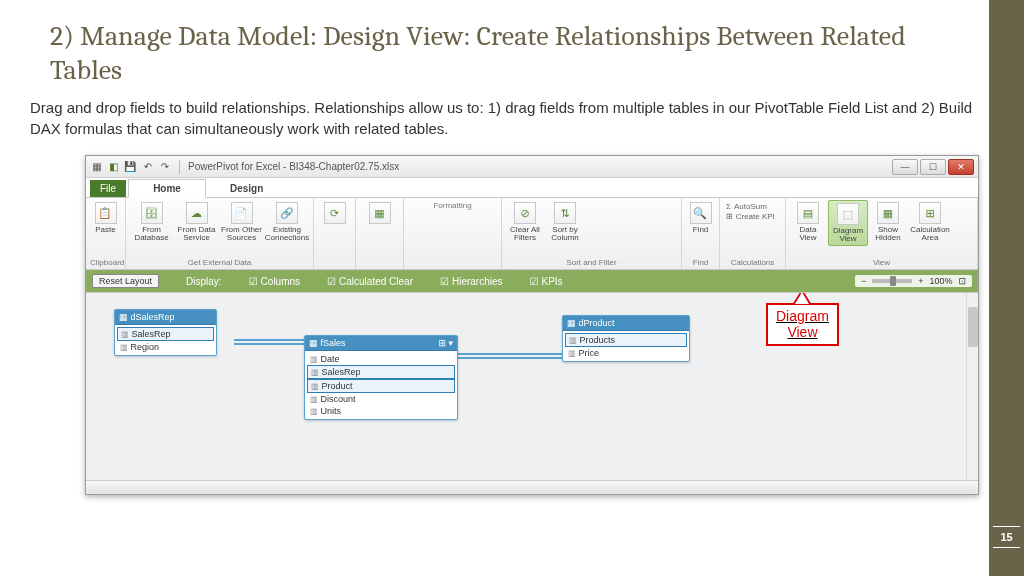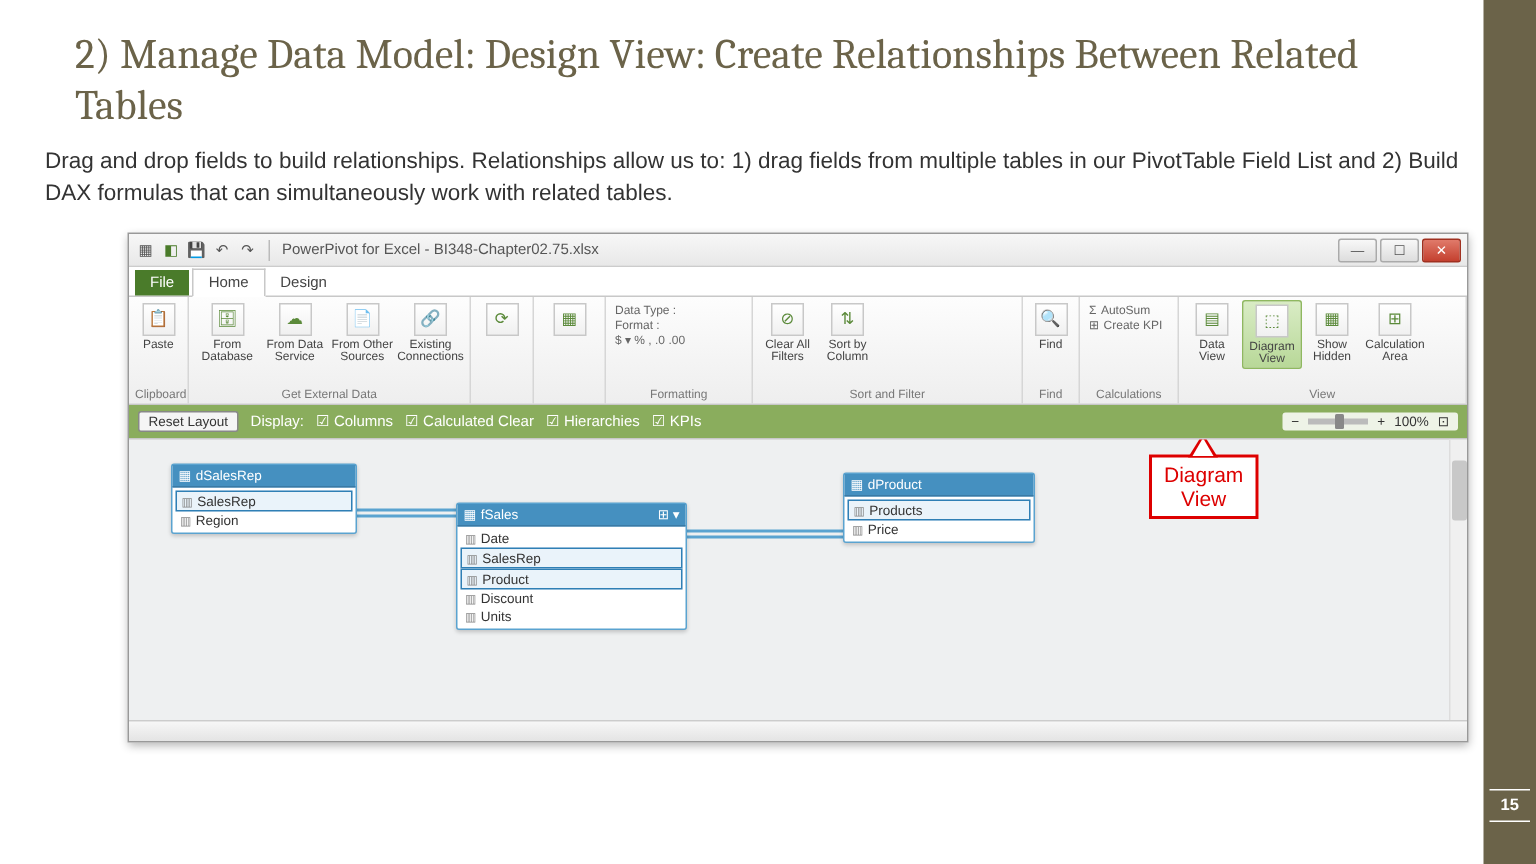--- a/index.html
+++ b/index.html
@@ -9,46 +9,46 @@
 .app-window { margin: 6px 45px 0 85px; border: 1px solid #999; background: #fff; box-shadow: 0 2px 6px rgba(0,0,0,0.3); }
 .titlebar { height: 22px; background: linear-gradient(#f7f7f7,#e8e8e8); display: flex; align-items: center; font-size: 10px; color: #555; padding: 0 4px; border-bottom: 1px solid #ccc; }
 .titlebar .qat-icon { width: 14px; height: 14px; margin-right: 3px; display: inline-flex; align-items: center; justify-content: center; }
 .titlebar .divider { width: 1px; height: 14px; background: #bbb; margin: 0 4px; }
 .titlebar-title { margin-left: 4px; color: #555; }
 .winbtns { margin-left: auto; display: flex; }
 .winbtn { width: 26px; height: 16px; border: 1px solid #aaa; margin-left: 2px; background: linear-gradient(#f8f8f8,#ddd); font-size: 9px; display:flex; align-items:center; justify-content:center; border-radius: 2px; }
 .winbtn.close { background: linear-gradient(#e07a6a,#c4402f); color: #fff; border-color:#a03020; }
 .tabbar { height: 20px; background: #fff; display: flex; align-items: flex-end; border-bottom: 1px solid #c8c8c8; padding-left: 4px; }
 .filetab { background: #4a7b2a; color: #fff; font-size: 10px; padding: 3px 10px 3px 10px; margin-right: 2px; }
-.tab { font-size: 10px; padding: 3px 10px; color: #444; }
+.tab { font-size: 10px; padding: 3px 24px; color: #444; font-weight: bold; }
 .tab.active { border: 1px solid #c8c8c8; border-bottom: 1px solid #fff; background:#fff; position:relative; top:1px; }
 .ribbon { height: 72px; background: linear-gradient(#fdfdfd,#eee); border-bottom: 1px solid #c8c8c8; display: flex; }
 .rgroup { border-right: 1px solid #d6d6d6; padding: 2px 4px 1px 4px; display: flex; flex-direction: column; }
 .rgroup-items { flex: 1; display: flex; align-items: flex-start; gap: 2px; }
 .rgroup-label { font-size: 8px; color: #777; text-align: center; height: 11px; line-height: 11px; }
 .rbtn { display: flex; flex-direction: column; align-items: center; width: 44px; padding: 2px 0; font-size: 8px; color: #444; text-align:center; line-height:1; gap:2px; }
 .rbtn .ricon { width: 22px; height: 22px; border: 1px solid #c8c8c8; background: linear-gradient(#fff,#f0f0f0); display:flex; align-items:center; justify-content:center; font-size:11px; color:#5b8a3a; }
 .rbtn.highlight { background: linear-gradient(#d9ecc5,#b8d898); border: 1px solid #8fb860; border-radius:2px; }
 .rstack { display:flex; flex-direction:column; font-size:8px; color:#666; gap:1px; padding:2px 2px; width: 92px; }
 .rstack .row { display:flex; align-items:center; gap:3px; white-space:nowrap; }
-.optbar { height: 22px; background: #8aad5d; display: flex; align-items: center; padding: 0 6px; gap: 8px; font-size: 10px; color: #fff; }
+.optbar { height: 22px; background: #8aad5d; display: flex; align-items: center; padding: 0 6px; gap: 27px; font-size: 10px; color: #fff; }
 .optbar .resetbtn { background: #f5f5f5; color: #333; border: 1px solid #888; border-radius: 2px; padding: 1px 6px; font-size: 9px; }
 .optbar .chk::before { content: "☑"; margin-right: 3px; font-size: 10px; }
 .optbar .right { margin-left: auto; display:flex; align-items:center; gap:6px; color:#333; background:rgba(255,255,255,0.85); padding:1px 6px; border-radius:2px; font-size:9px; }
 .canvas { height: 188px; background: #eef0f1; position: relative; border-top: 1px solid #c8c8c8; overflow:hidden; }
 .statusbar { height: 14px; background: linear-gradient(#f7f7f7,#e4e4e4); border-top: 1px solid #ccc; }
 .tblbox { position: absolute; background: #fff; border: 1px solid #5aa3d0; border-radius: 2px; box-shadow: 0 1px 3px rgba(0,0,0,0.2); }
 .tblhdr { background: #4590c0; color: #fff; font-size: 9px; padding: 2px 4px; display:flex; align-items:center; gap:3px; border-bottom:1px solid #3a7aa5; }
 .tblhdr::before { content:"▦"; font-size:9px; }
 .tblbody { padding: 2px; }
 .fld { font-size: 9px; padding: 1px 3px; display:flex; align-items:center; gap:3px; color:#333; }
 .fld::before { content:"▥"; color:#888; font-size:8px; }
 .fld.sel { border: 1px solid #2f7fb5; background: #eaf3fa; }
 .relline { position:absolute; background:#5aa3d0; height:2px; }
-.callout { position:absolute; }
+.callout { position:absolute;text-decoration:underline; }
 .callout .arrow-box { position:relative; }
 .callout .label { border: 2px solid #d00; background: #fff; color: #d00; font-size: 14px; padding: 4px 8px; text-align: center; font-weight: normal; line-height:1.1; }
 .callout .stem { width: 0; height: 0; border-left: 10px solid transparent; border-right: 10px solid transparent; border-bottom: 16px solid #d00; position:absolute; top:-14px; left:50%; transform:translateX(-50%); }
 .callout .stem::after { content:""; position:absolute; top:3px; left:-7px; width:0; height:0; border-left:7px solid transparent; border-right:7px solid transparent; border-bottom:12px solid #fff; }
 .right-strip { position:absolute; right:0; top:0; width:35px; height:576px; background:#6b6349; }
 .page-badge { position:absolute; right:4px; bottom:28px; width:27px; height:22px; border:1px solid #fff; color:#fff; font-size:11px; display:flex; align-items:center; justify-content:center; border-left:none; border-right:none;font-weight:bold; }
 .scrollbar-v { position:absolute; right:0; top:0; width:12px; height:100%; background:#f0f0f0; border-left:1px solid #ddd; }
 .scrollbar-v .thumb { position:absolute; top:14px; left:1px; width:10px; height:40px; background:#c8c8c8; border-radius:2px; }
 .tri { font-size:7px; color:#888; }
 </style>
@@ -127,33 +127,20 @@
     <div class="rgroup" style="width:48px">
       <div class="rgroup-items">
           <div class="rbtn">
             <div class="ricon">▦</div>
             <span></span>
           </div>
         </div>
       <div class="rgroup-label"></div>
     </div>
     <div class="rgroup" style="width:98px">
-      <div class="rgroup-items">
-        <div class="rstack">
-          <div class="row">
-              <span>Data Type :</span>
-            </div>
-          <div class="row">
-              <span>Format :</span>
-            </div>
-          <div class="row">
-              <span>$ ▾ % , .0 .00</span>
-            </div>
-        </div>
-      </div>
       <div class="rgroup-label">Formatting</div>
     </div>
     <div class="rgroup" style="width:180px">
       <div class="rgroup-items">
         <div class="rbtn" style="width:38px">
             <div class="ricon">⊘</div>
             <span>Clear All Filters</span>
           </div>
         <div class="rbtn" style="width:38px">
             <div class="ricon">⇅</div>
@@ -224,21 +211,21 @@
   <div class="canvas">
     <div class="scrollbar-v">
         <div class="thumb"></div>
       </div>
 
     <div class="relline" style="left:148px; top:46px; width:72px"></div>
     <div class="relline" style="left:148px; top:50px; width:72px"></div>
     <div class="relline" style="left:370px; top:60px; width:108px"></div>
     <div class="relline" style="left:370px; top:64px; width:108px"></div>
 
-    <div class="tblbox" style="left:28px; top:16px; width:124px">
+    <div class="tblbox" style="left:28px; top:16px; width:103px">
       <div class="tblhdr">
           <span>dSalesRep</span>
         </div>
       <div class="tblbody">
         <div class="fld sel">SalesRep</div>
         <div class="fld">Region</div>
       </div>
     </div>
 
     <div class="tblbox" style="left:218px; top:42px; width:154px">

